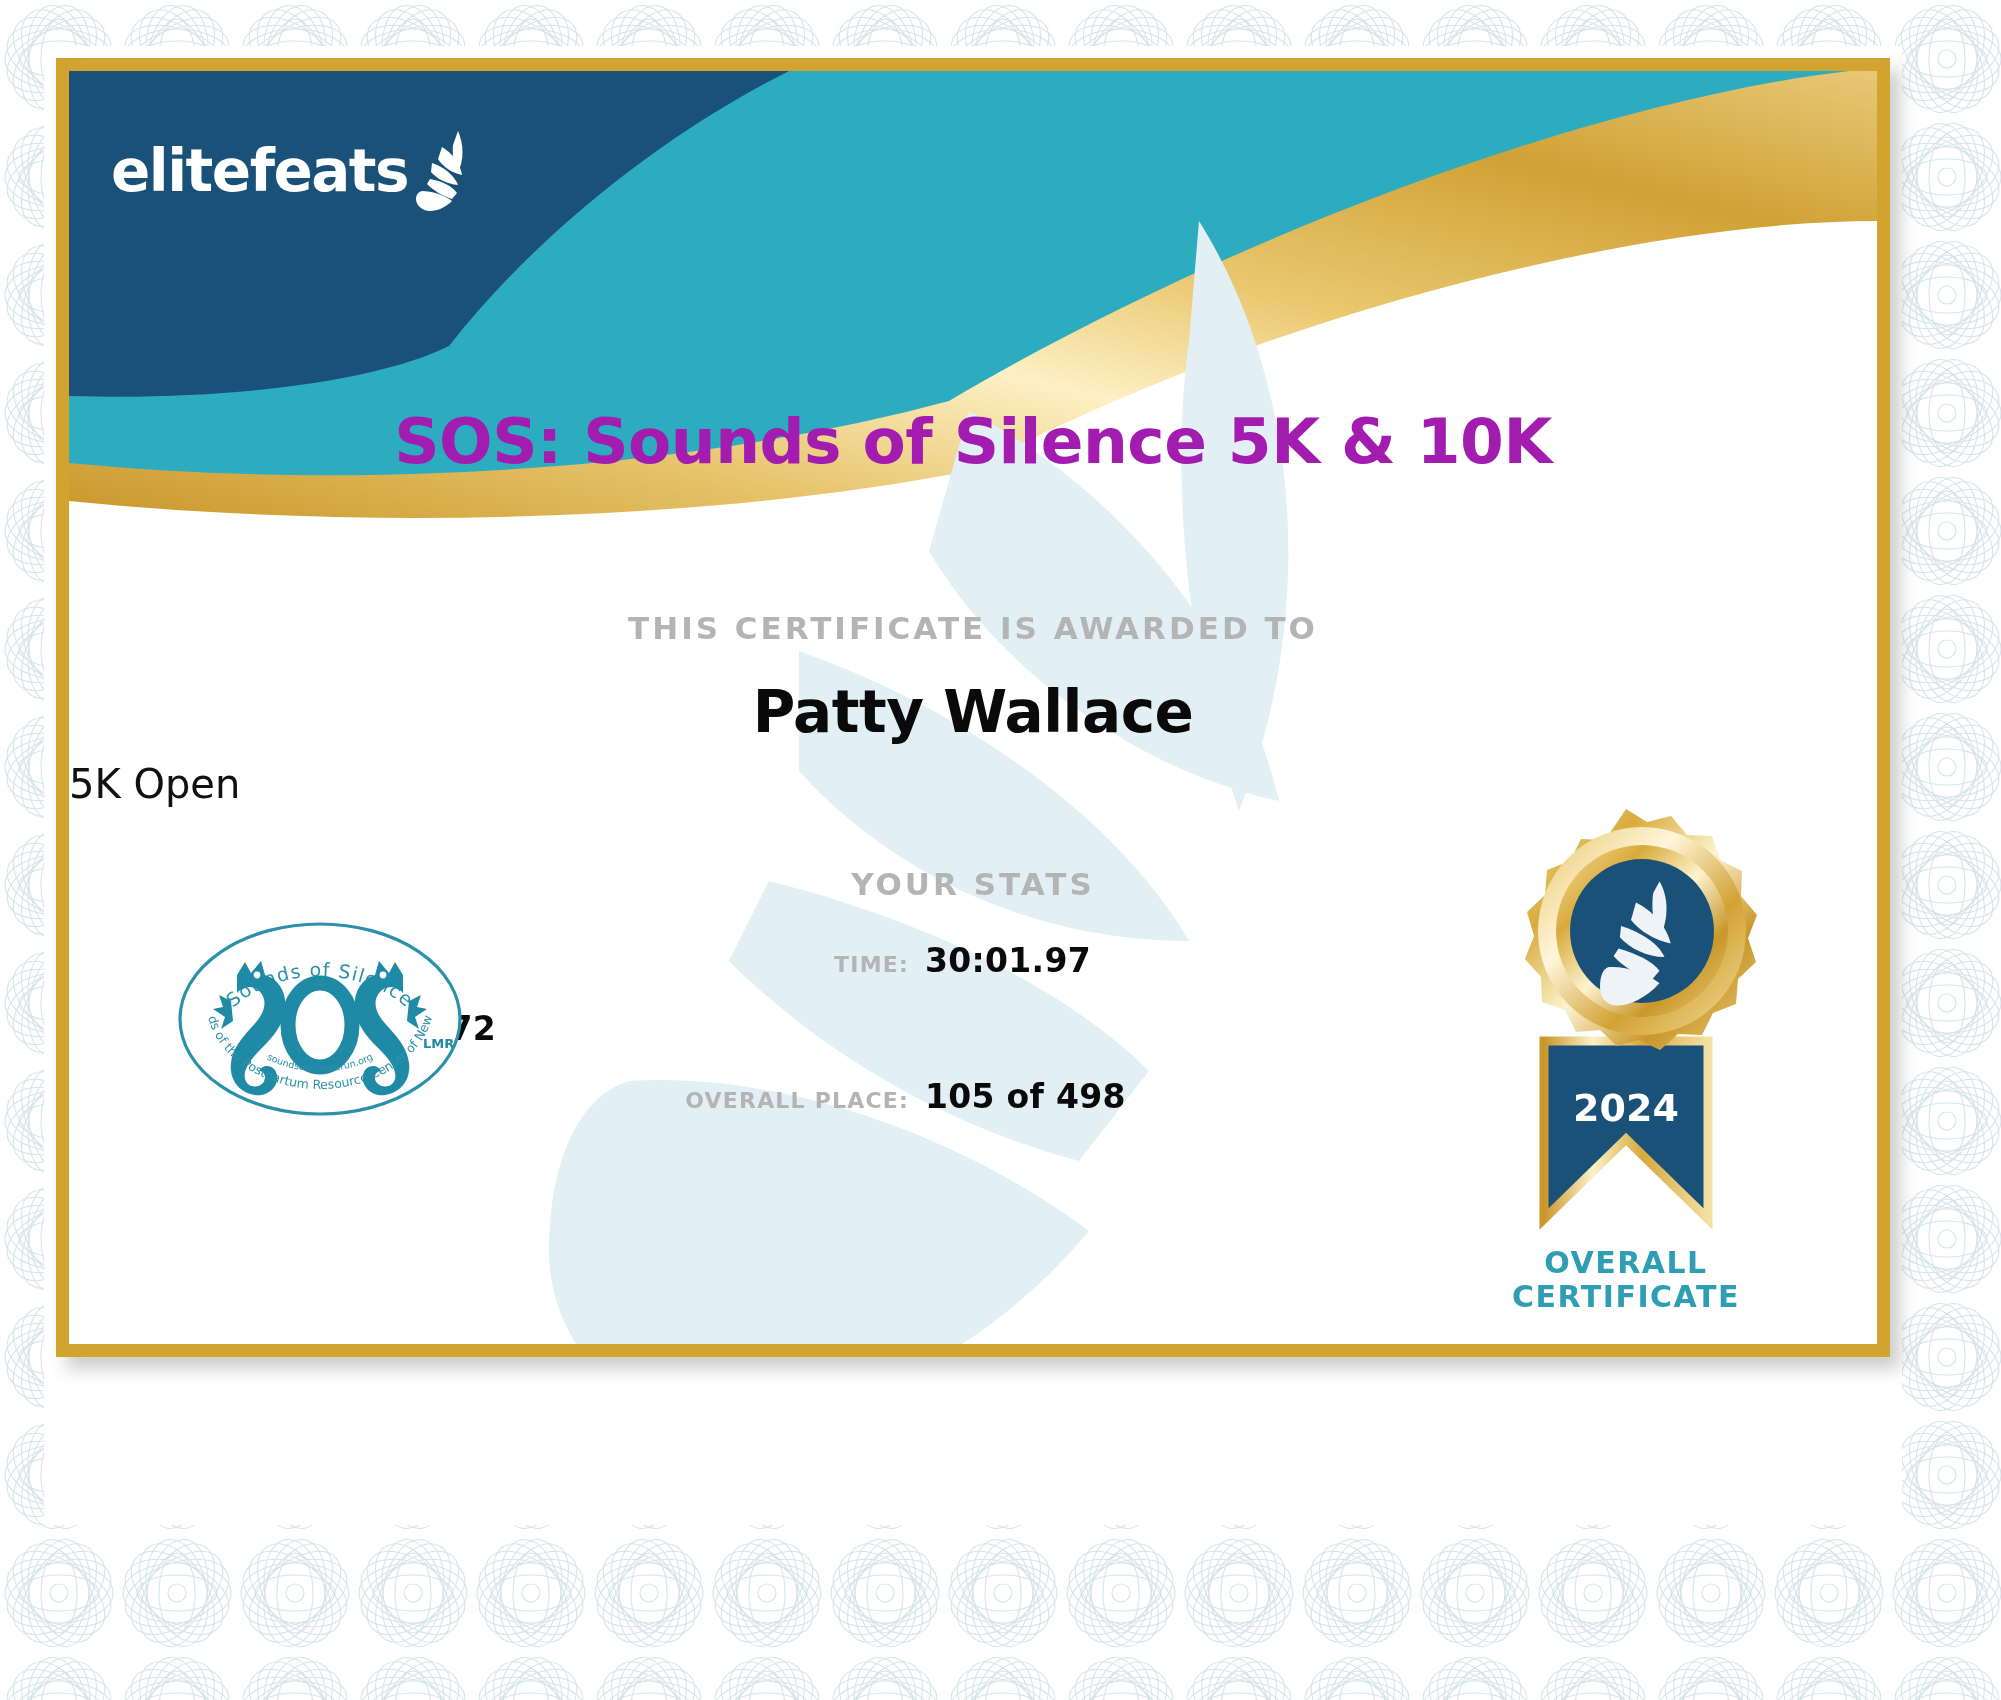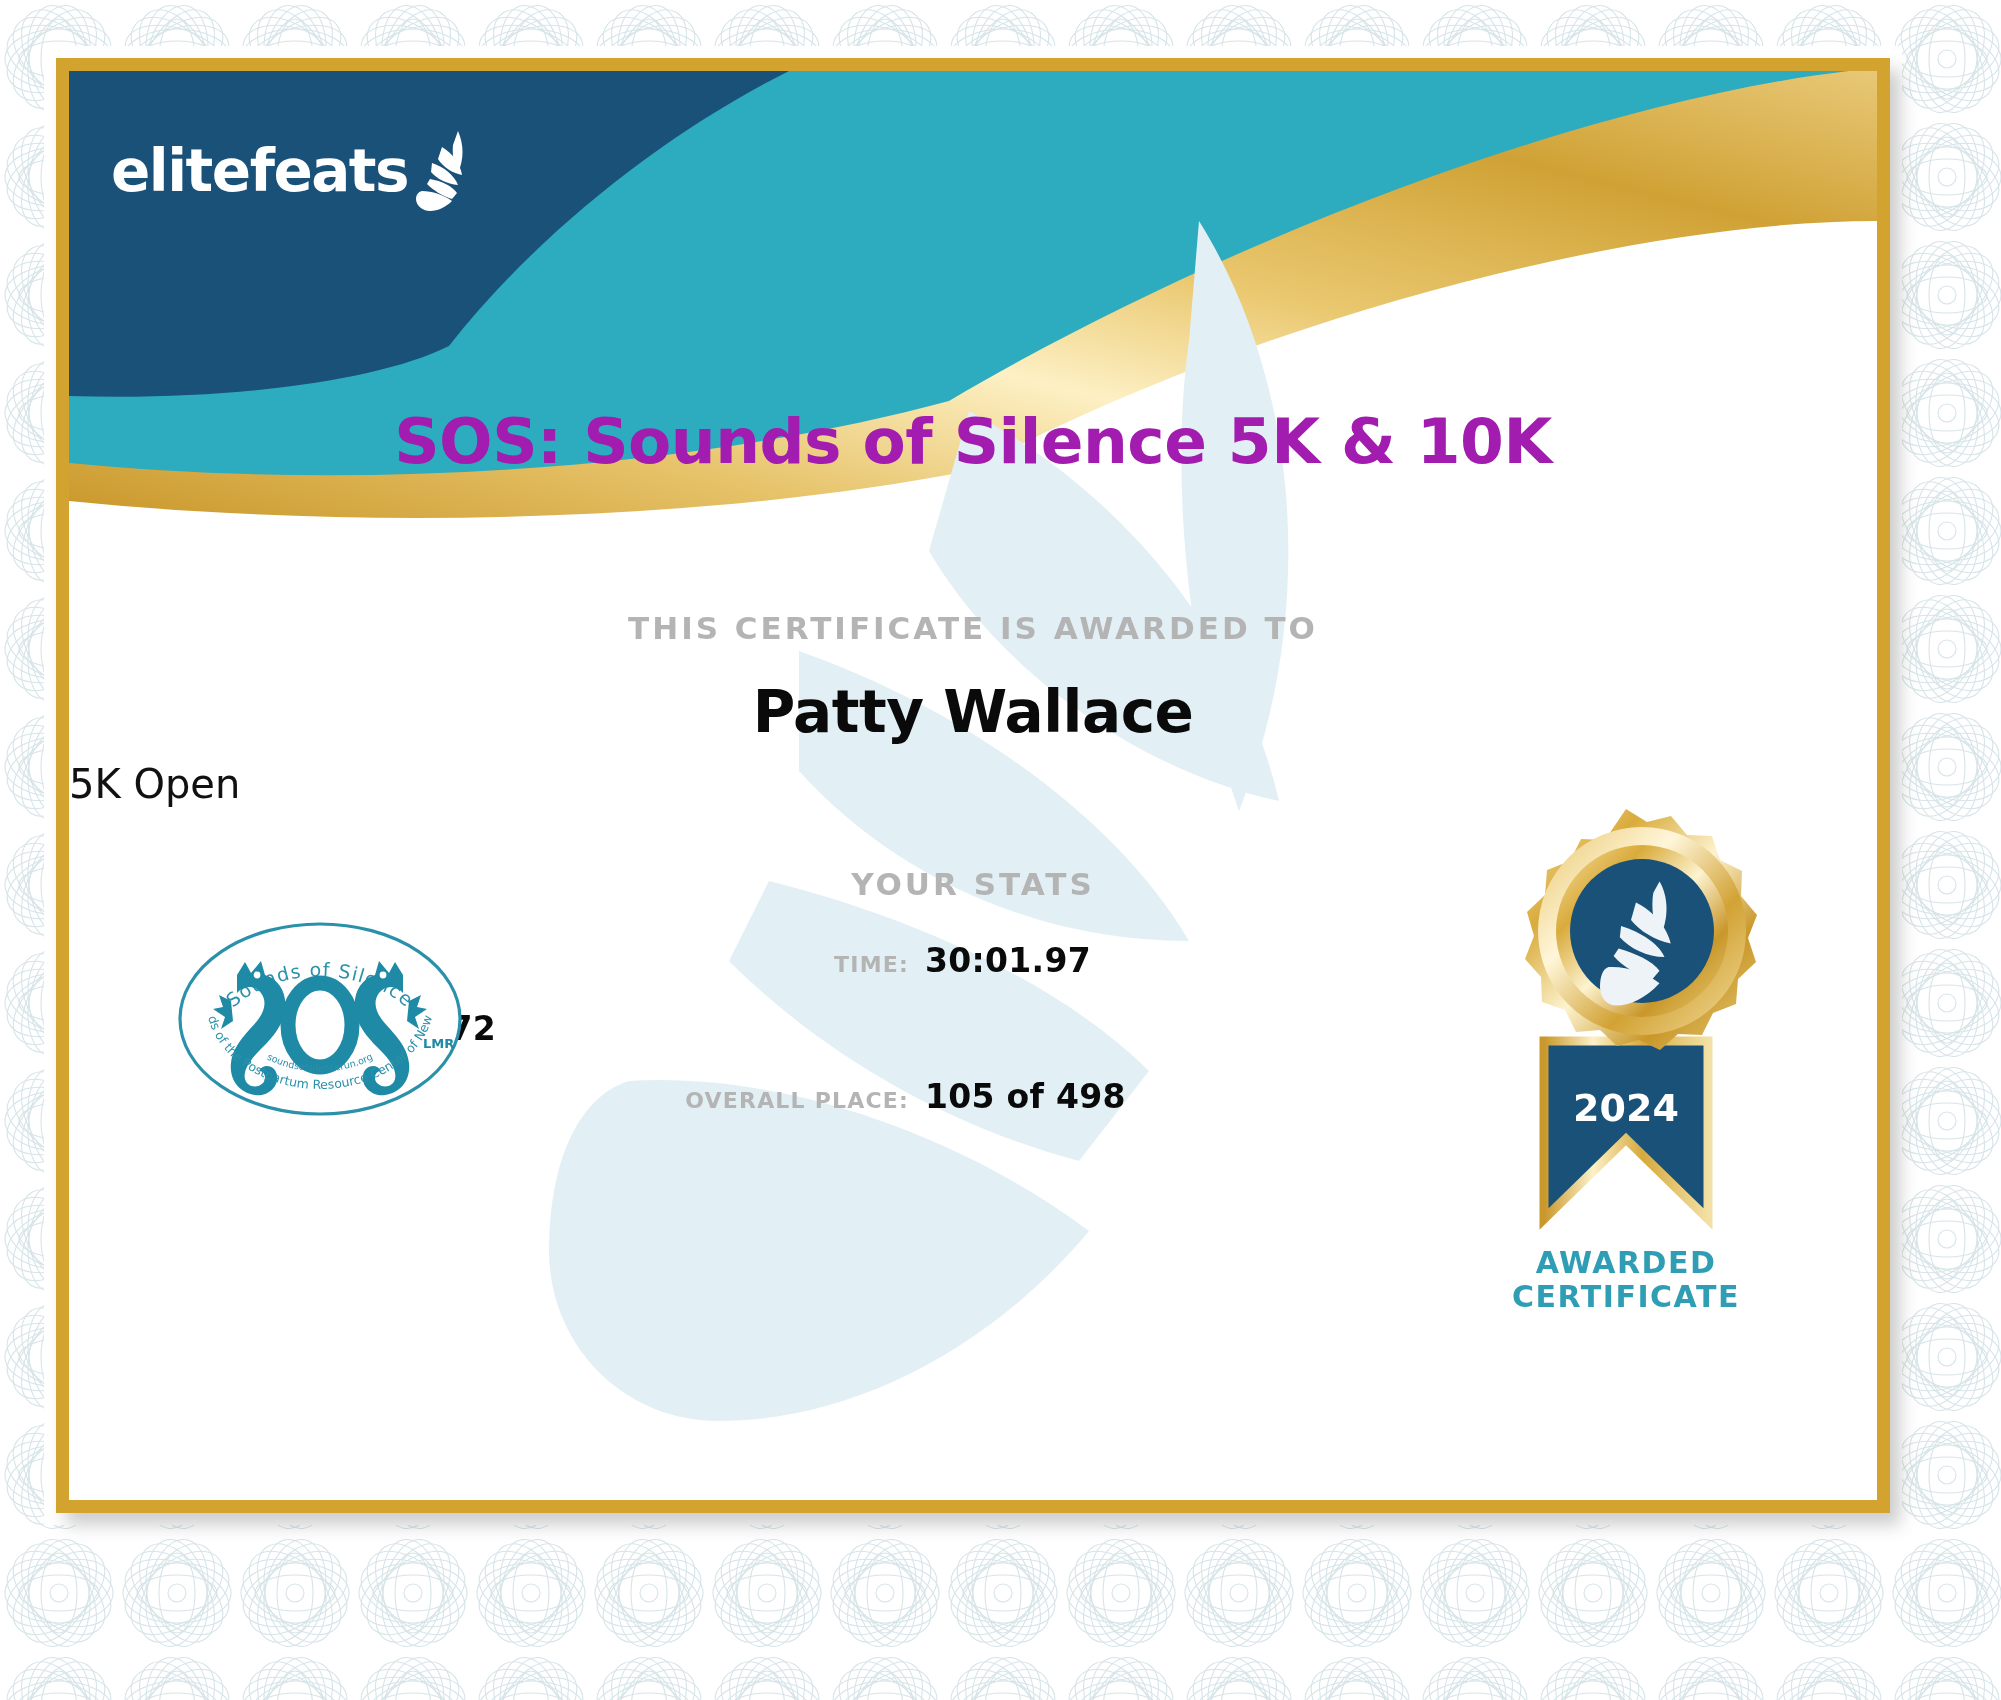--- a/index.html
+++ b/index.html
@@ -15,21 +15,21 @@
   #guilloche{
     position:absolute;inset:0;
     width:2001px;height:1700px;
     z-index:0;
   }
 
   
   #cert-frame{
     position:absolute;
     left:56px;top:58px;
-    width:1834px;height:1455px;
+    width:1834px;height:1299px;
     background:#ffffff;
     border:13px solid #d2a32e;
     box-sizing:border-box;
     box-shadow:10px 12px 16px rgba(90,90,90,.30);
     overflow:hidden;
     z-index:2;
   }
 
   
   #header-art{
@@ -350,18 +350,18 @@
           <path d="M96 4 C110 28 112 62 96 96 C86 76 82 44 86 22 Z"></path>
           <path d="M58 38 C86 52 108 78 114 104 C88 98 64 84 50 66 Z"></path>
           <path d="M34 76 C66 86 94 104 104 126 C76 126 48 112 32 94 Z"></path>
           <path d="M30 112 C58 120 84 132 96 148 L84 162 C58 154 36 140 22 124 Z"></path>
           <path d="M14 142 C42 140 76 152 96 168 C74 192 48 204 26 204 C10 204 0 190 0 174 C0 158 4 145 14 142 Z"></path>
         </g>
       </g>
     </svg>
 
     <div id="finisher-caption">
-      <div>AWARDED</div>
+      <div>OVERALL</div>
       <div>CERTIFICATE</div>
     </div>
 
   </div>
 </div>
 
 </body></html>

